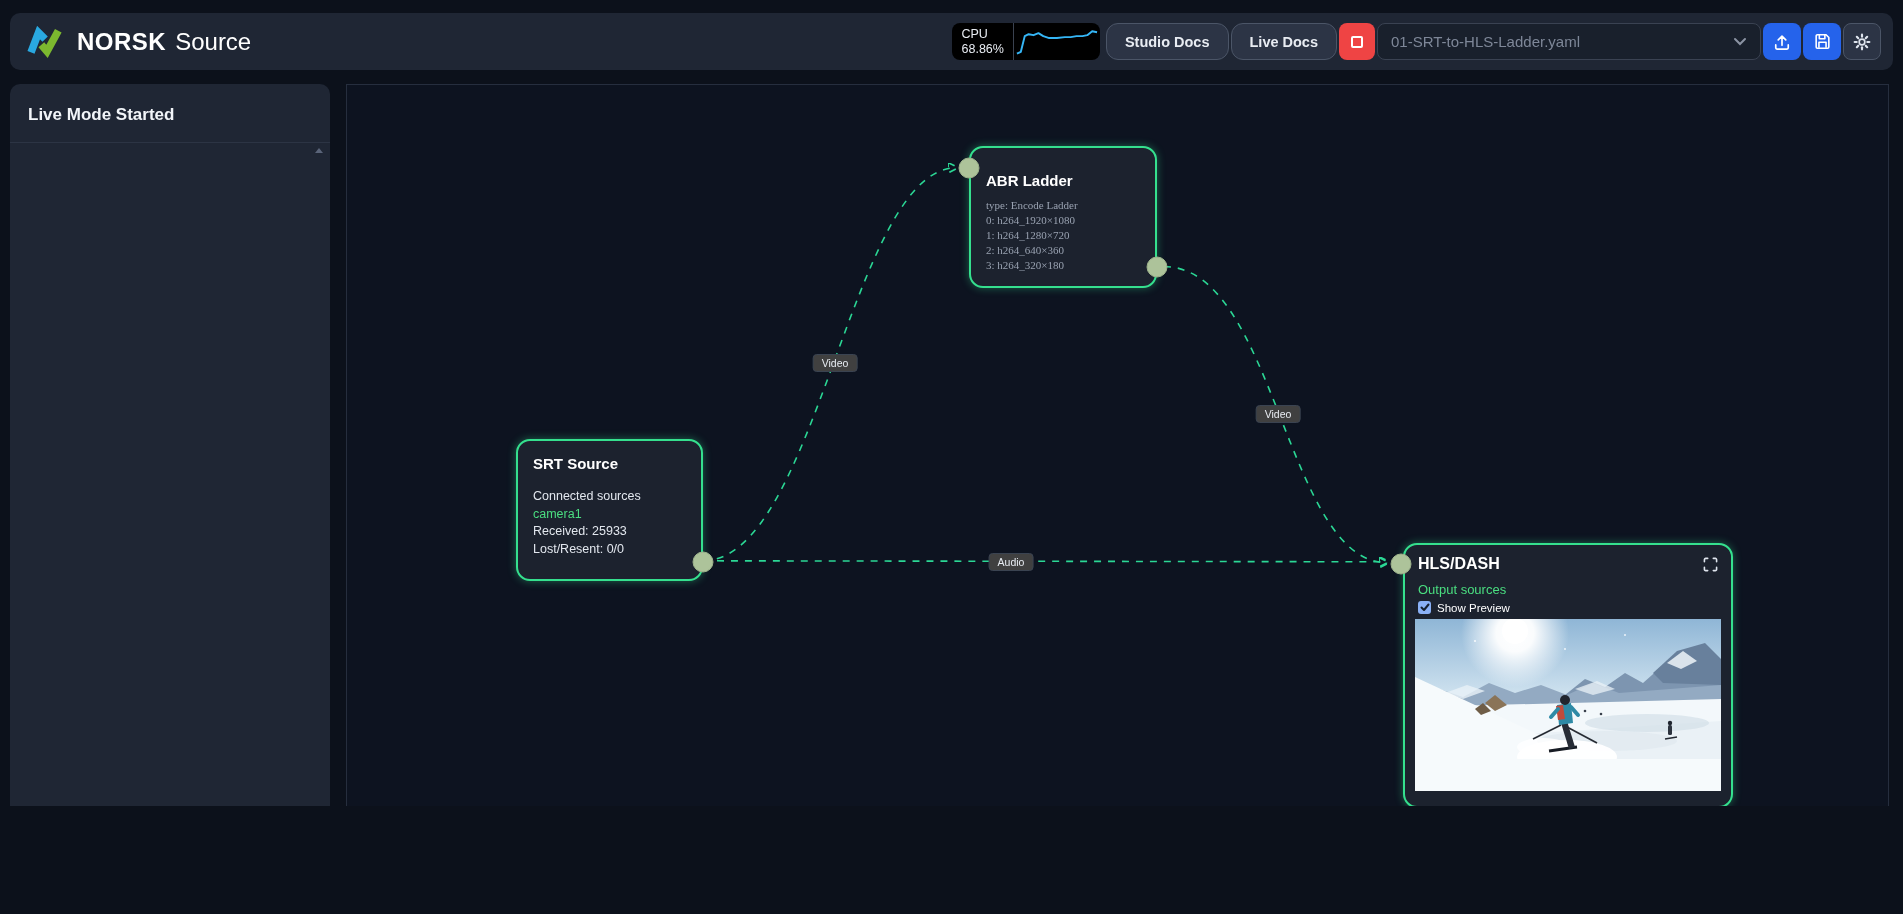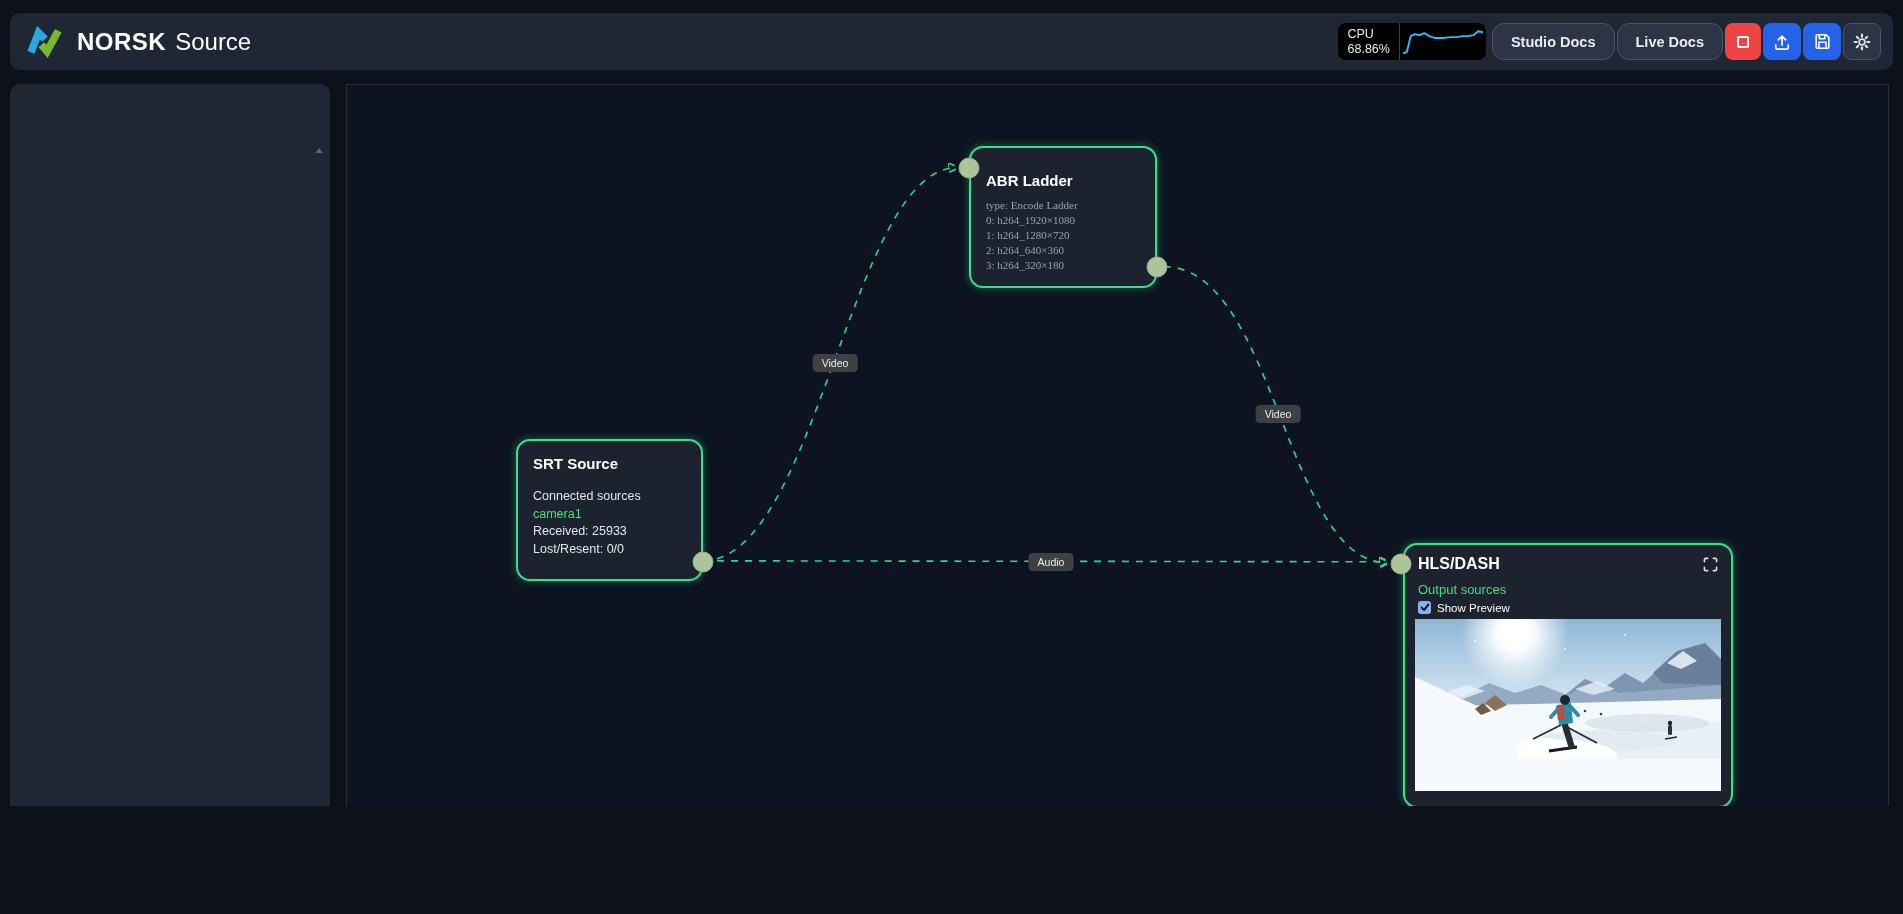--- a/index.html
+++ b/index.html
@@ -131,20 +131,28 @@
         </svg>
       </div>
 
       <button class="doc-btn">Studio Docs</button>
       <button class="doc-btn">Live Docs</button>
 
       <button class="stop-btn">
         <span class="stop-icon"></span>
       </button>
 
+      <div class="file-select">
+        <span>01-SRT-to-HLS-Ladder.yaml</span>
+        <span class="chev">
+          <svg width="14" height="9" viewBox="0 0 14 9">
+              <polyline points="2,2 7,7 12,2" fill="none" stroke="#8b93a3" stroke-width="2" stroke-linecap="round"></polyline>
+            </svg>
+        </span>
+      </div>
 
       <button class="icon-btn blue">
         <svg width="20" height="20" viewBox="0 0 24 24">
           <path d="M12 16 V5 M7.5 9.5 L12 5 L16.5 9.5 M4.5 15.5 v3.5 a1.5 1.5 0 0 0 1.5 1.5 h12 a1.5 1.5 0 0 0 1.5 -1.5 v-3.5" fill="none" stroke="#ffffff" stroke-width="2" stroke-linecap="round" stroke-linejoin="round"></path>
         </svg>
       </button>
 
       <button class="icon-btn blue">
         <svg width="19" height="19" viewBox="0 0 24 24">
           <path d="M4 5 a1.5 1.5 0 0 1 1.5 -1.5 h11 L20 7 v12 a1.5 1.5 0 0 1 -1.5 1.5 h-13 A1.5 1.5 0 0 1 4 19 Z" fill="none" stroke="#ffffff" stroke-width="2" stroke-linejoin="round"></path>
@@ -164,40 +172,41 @@
               <line x1="16.5" y1="16.5" x2="18.2" y2="18.2"></line>
             <line x1="5.8" y1="18.2" x2="7.5" y2="16.5"></line>
               <line x1="16.5" y1="7.5" x2="18.2" y2="5.8"></line>
           </g>
         </svg>
       </button>
     </div>
   </header>
 
   <aside class="sidebar">
+    <div class="sidebar-header">Live Mode Started</div>
     <div class="sb-arrow up"></div>
     <div class="sb-arrow down"></div>
   </aside>
 
   <main class="canvas">
 
     <svg class="edges" viewBox="0 0 1543 799">
       <defs>
         <marker id="arr" viewBox="0 0 10 10" refX="8" refY="5" markerWidth="6.5" markerHeight="6.5" orient="auto-start-reverse">
           <path d="M0,0 L10,5 L0,10 z" fill="#2bd795"></path>
         </marker>
       </defs>
       <path d="M356,477 C470,477 505,83 610,83" marker-end="url(#arr)"></path>
       <path d="M818,182 C930,182 940,479 1042,479" marker-end="url(#arr)"></path>
       <path d="M356,477 L1042,478" marker-end="url(#arr)"></path>
     </svg>
 
     <div class="edge-label" style="left:488px; top:278px;">Video</div>
     <div class="edge-label" style="left:931px; top:329px;">Video</div>
-    <div class="edge-label" style="left:704px; top:477px;">Audio</div>
+    <div class="edge-label" style="left:664px; top:477px;">Audio</div>
 
     <div class="node node-srt">
       <div class="node-title">SRT Source</div>
       <div class="node-line">Connected sources</div>
       <div class="node-line green">camera1</div>
       <div class="node-line">Received: 25933</div>
       <div class="node-line">Lost/Resent: 0/0</div>
     </div>
 
     <div class="node node-abr">

